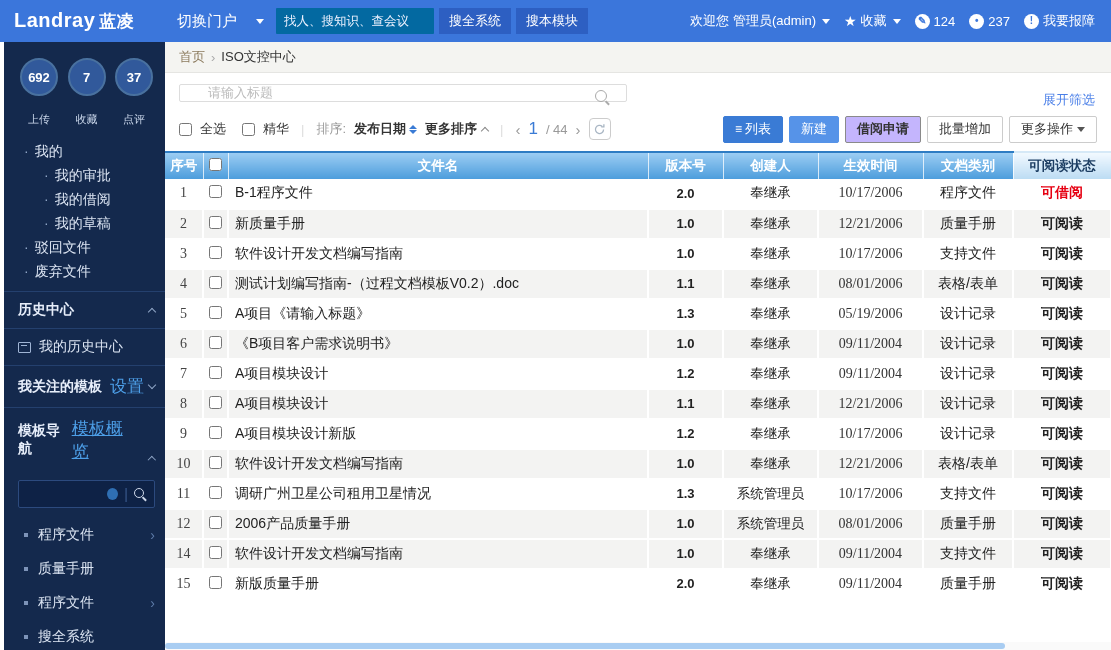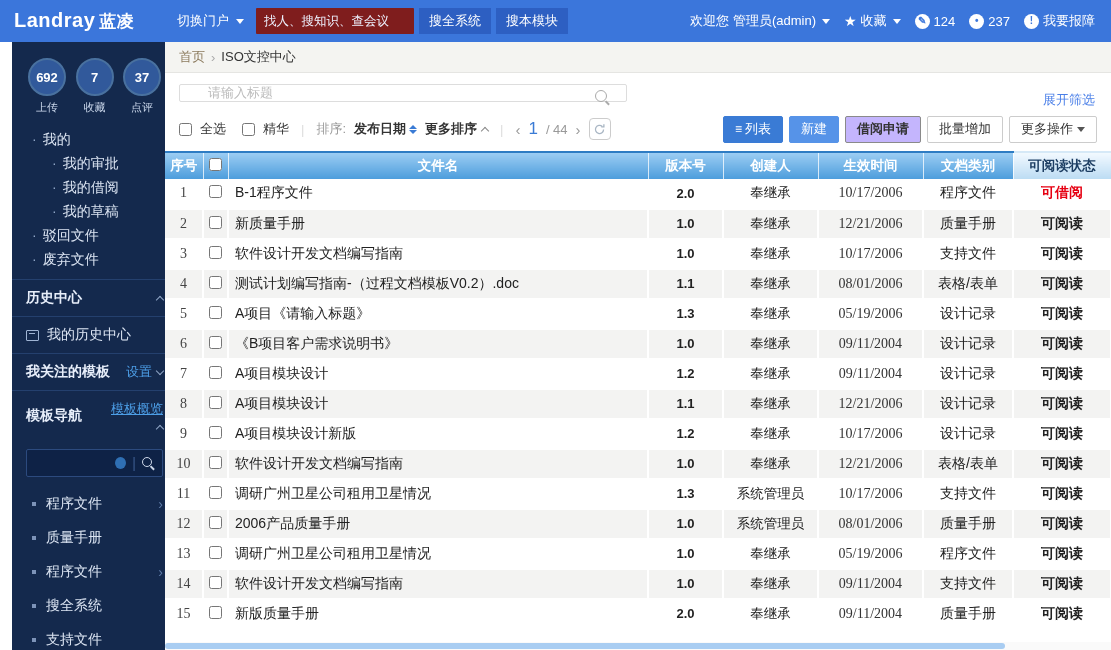--- a/index.html
+++ b/index.html
@@ -2,49 +2,49 @@
 <html><head>
 <meta charset="utf-8">
 <style>
   * { margin:0; padding:0; box-sizing:border-box; }
   html,body { width:1111px; height:650px; overflow:hidden; font-family:"Liberation Sans", sans-serif; background:#fff; }
 
   
   .topbar { position:absolute; left:0; top:0; width:1111px; height:42px; background:#3b76db; display:flex; align-items:center; color:#fff; }
   .logo { width:165px; padding-left:14px; font-size:20px; font-weight:bold; letter-spacing:.5px; white-space:nowrap; }
   .logo .cn { font-size:17px; font-weight:600; margin-left:4px; }
-  .portal { font-size:13px; margin-left:12px; display:flex; align-items:center; gap:5px; cursor:pointer; white-space:nowrap; }
-  .tb-search { margin-left:12px; width:158px; height:26px; background:#7f1d1d; border:none; border-radius:1px; padding:0 8px; font-size:12.5px; color:#fff; }
+  .portal { font-size:15px; margin-left:12px; display:flex; align-items:center; gap:17px; cursor:pointer; white-space:nowrap; }
+  .tb-search { margin-left:12px; width:158px; height:26px; background:#0369a1; border:none; border-radius:1px; padding:0 8px; font-size:12.5px; color:#fff; }
   .tb-search::placeholder { color:#eef2ff; }
   .tb-btn { height:26px; margin-left:5px; background:#2d5fc2; color:#fff; border:none; font-size:13px; padding:0 10px; cursor:pointer; white-space:nowrap; }
   .tb-right { margin-left:auto; display:flex; align-items:center; gap:14px; padding-right:16px; font-size:13px; white-space:nowrap; }
   .tb-item { display:flex; align-items:center; gap:4px; cursor:pointer; }
   .circ { width:15px; height:15px; border-radius:50%; background:#fff; color:#3b76db; font-size:10px; font-weight:bold; display:inline-flex; align-items:center; justify-content:center; line-height:1; }
   .star { font-size:14px; }
   .tri-down { display:inline-block; width:0; height:0; border-left:4px solid transparent; border-right:4px solid transparent; border-top:5px solid #fff; margin-left:2px; }
 
   
-  .sidebar { position:absolute; left:12px; top:42px; width:165px; height:608px; background:#14294d; color:#dbe4f2; font-size:14px; overflow:hidden; }
+  .sidebar { position:absolute; left:4px; top:42px; width:165px; height:608px; background:#14294d; color:#dbe4f2; font-size:14px; overflow:hidden; }
   .stats { display:flex; justify-content:space-between; padding:16px 16px 8px 16px; }
   .stat { text-align:center; }
   .stat-circle { width:38px; height:38px; border-radius:50%; background:#31599b; border:2px solid #49719f; color:#fff; font-size:13px; font-weight:bold; display:flex; align-items:center; justify-content:center; }
-  .stat-label { font-size:11px; margin-top:4px; color:#c9d6ea; }
+  .stat-label { font-size:11px; margin-top:16px; color:#c9d6ea; }
   .menu { padding:4px 0 8px 0; }
   .menu-item { line-height:24px; padding-left:20px; cursor:pointer; white-space:nowrap; }
   .menu-item.lv2 { padding-left:40px; }
   .bullet { color:#8fa5c6; margin-right:6px; }
   .section { border-top:1px solid #24406e; padding:9px 14px; display:flex; align-items:center; justify-content:space-between; font-size:14px; }
   .section .label { font-weight:bold; color:#e7eefa; }
   .chev { display:inline-block; width:6px; height:6px; border-right:1.5px solid #8fa5c6; border-bottom:1.5px solid #8fa5c6; }
   .chev.up { transform:rotate(-135deg); margin-top:3px; }
   .chev.down { transform:rotate(45deg); margin-bottom:3px; }
   .hist-item { display:flex; align-items:center; gap:8px; padding:9px 14px; border-top:1px solid #24406e; cursor:pointer; }
   .hist-icon { width:13px; height:11px; border:1.5px solid #9fb4d4; border-radius:1px; position:relative; }
   .hist-icon::after { content:''; position:absolute; left:2px; top:2px; width:6px; height:1.5px; background:#9fb4d4; }
-  .blue-link { color:#4d9fe8; font-size:13px; cursor:pointer; }
+  .blue-link { color:#4d9fe8; font-size:17px; cursor:pointer; }
   .blue-link.u { text-decoration:underline; }
   .side-search { margin:8px 14px 10px 14px; height:28px; background:#0e2246; border:1px solid #2c4a7e; border-radius:2px; display:flex; align-items:center; padding:0 8px; }
   .side-search input { flex:1; background:transparent; border:none; outline:none; color:#dbe4f2; font-size:12px; width:80px; }
   .dot-ico { width:12px; height:12px; border-radius:50%; background:#2f6fb3; margin-right:6px; }
   .vdiv { color:#3b5b8e; margin-right:6px; }
   .mag { position:relative; display:inline-block; width:13px; height:13px; }
   .mag::before { content:''; position:absolute; width:8px; height:8px; border:1.5px solid #cfd9ea; border-radius:50%; left:0; top:0; }
   .mag::after { content:''; position:absolute; width:5px; height:1.5px; background:#cfd9ea; transform:rotate(45deg); left:8px; top:10px; }
   .file-item { display:flex; align-items:center; padding:8px 14px 8px 20px; cursor:pointer; }
   .file-item .sq { width:4px; height:4px; background:#7d93b8; margin-right:10px; }
@@ -191,21 +191,21 @@
   </div>
   <div class="section">
     <span class="label">我关注的模板</span>
     <span style="display:flex;align-items:center;gap:5px;">
         <span class="blue-link">设置</span>
         <span class="chev down"></span>
       </span>
   </div>
   <div class="section">
     <span class="label">模板导航</span>
-    <span style="display:flex;align-items:flex-end;gap:5px;flex-direction:column;">
+    <span style="display:flex;align-items:flex-end;gap:13px;">
         <span class="blue-link u">模板概览</span>
         <span class="chev up"></span>
       </span>
   </div>
   <div class="side-search">
     <input style="">
     <span class="dot-ico"></span>
     <span class="vdiv">|</span>
     <span class="mag"></span>
   </div>
@@ -434,30 +434,20 @@
           <tr class="even">
        <td class="c-no">12</td>
        <td><input type="checkbox" style=""></td>
        <td class="c-name">2006产品质量手册</td>
        <td class="c-ver">1.0</td>
        <td class="c-creator">系统管理员</td>
        <td class="c-date">08/01/2006</td>
        <td class="c-cat">质量手册</td>
        <td class="c-status ">可阅读</td>
      </tr>
-          <tr class="">
-       <td class="c-no">13</td>
-       <td><input type="checkbox" style=""></td>
-       <td class="c-name">调研广州卫星公司租用卫星情况</td>
-       <td class="c-ver">1.0</td>
-       <td class="c-creator">奉继承</td>
-       <td class="c-date">05/19/2006</td>
-       <td class="c-cat">程序文件</td>
-       <td class="c-status ">可阅读</td>
-     </tr>
           <tr class="even">
        <td class="c-no">14</td>
        <td><input type="checkbox" style=""></td>
        <td class="c-name">软件设计开发文档编写指南</td>
        <td class="c-ver">1.0</td>
        <td class="c-creator">奉继承</td>
        <td class="c-date">09/11/2004</td>
        <td class="c-cat">支持文件</td>
        <td class="c-status ">可阅读</td>
      </tr>

